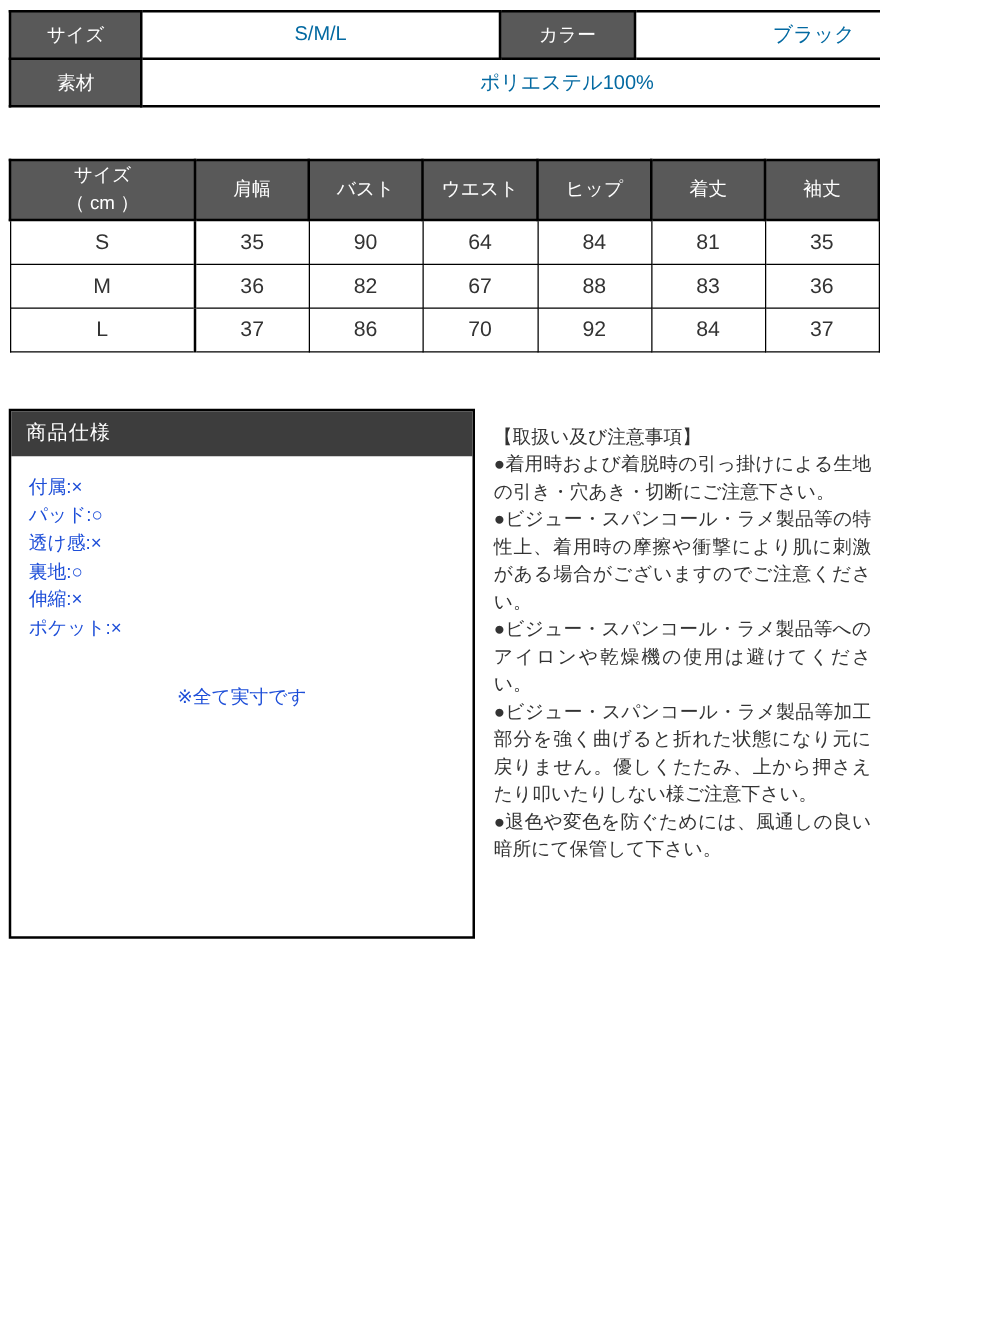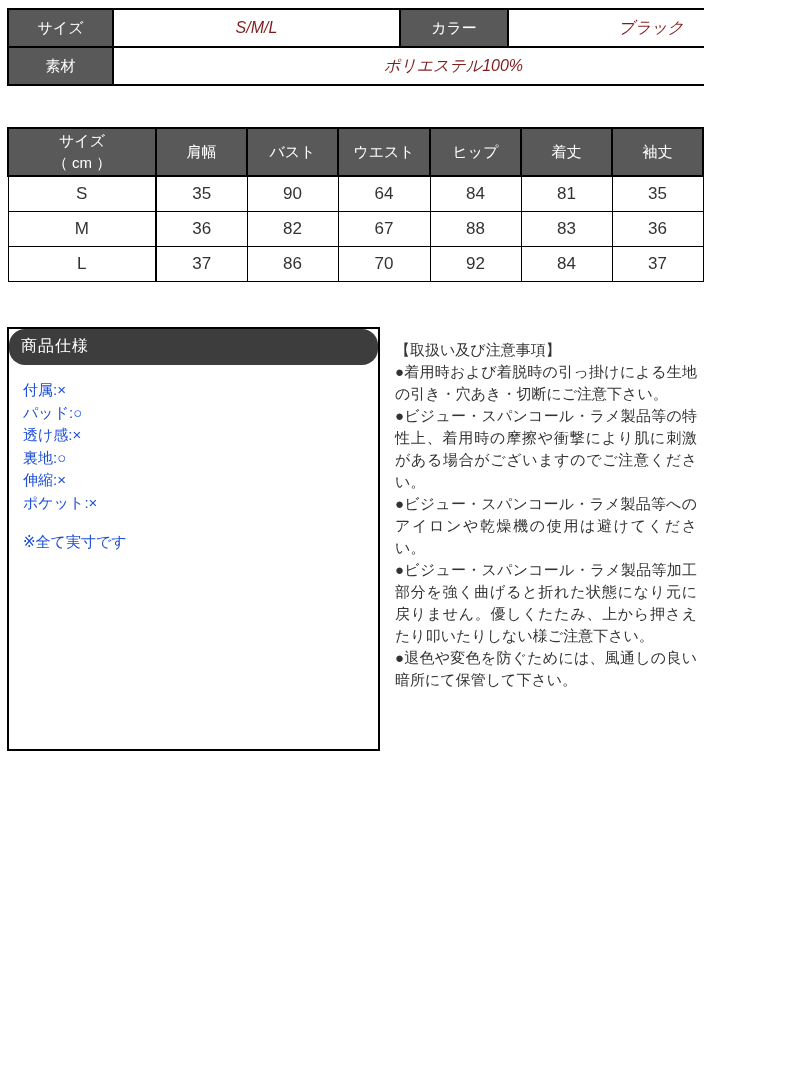--- a/index.html
+++ b/index.html
@@ -25,21 +25,21 @@
   .top-table th, .top-table td {
     border: 2px solid #000000;
     height: 36px;
     text-align: center;
     vertical-align: middle;
     font-size: 15px;
     font-weight: normal;
     padding: 0;
   }
   .top-table th { background: #595959; color: #ffffff; }
-  .top-table td { background: #ffffff; color: #7f1d1d; font-size: 16px; font-style: italic; }
+  .top-table td { background: #ffffff; color: #0369a1; font-size: 16px; }
 
   
   .size-table { width: 786px; margin-top: 41px; }
   .size-table th {
     background: #595959; color: #ffffff;
     border: 2px solid #000000;
     font-weight: normal; font-size: 15px;
     height: 46px; padding: 0; text-align: center; vertical-align: middle;
     line-height: 22px;
   }
@@ -59,30 +59,29 @@
     width: 428px; height: 424px;
     border: 2px solid #000000;
     box-sizing: border-box;
     background: #ffffff;
   }
   .spec-header {
     background: #3d3d3d; color: #ffffff;
     font-size: 16px;
     padding: 7px 12px 8px 12px;
     letter-spacing: 1px;
-    border-radius: 16px;
   }
   .spec-body {
     padding: 14px 14px 0 14px;
     font-size: 15px;
     line-height: 22.5px;
     color: #1d4ed8;
   }
   .spec-body p { margin: 0; }
-  .spec-body p.spec-note { margin-top: 17px; }
+  .spec-body p.spec-note { margin-top: 33px; text-align: center; }
 
   .notes {
     margin-left: 15px;
     width: 347px;
     padding-top: 12px;
     font-size: 15px;
     line-height: 22px;
     color: #333333;
   }
   .notes p { margin: 0; text-align: justify; }

